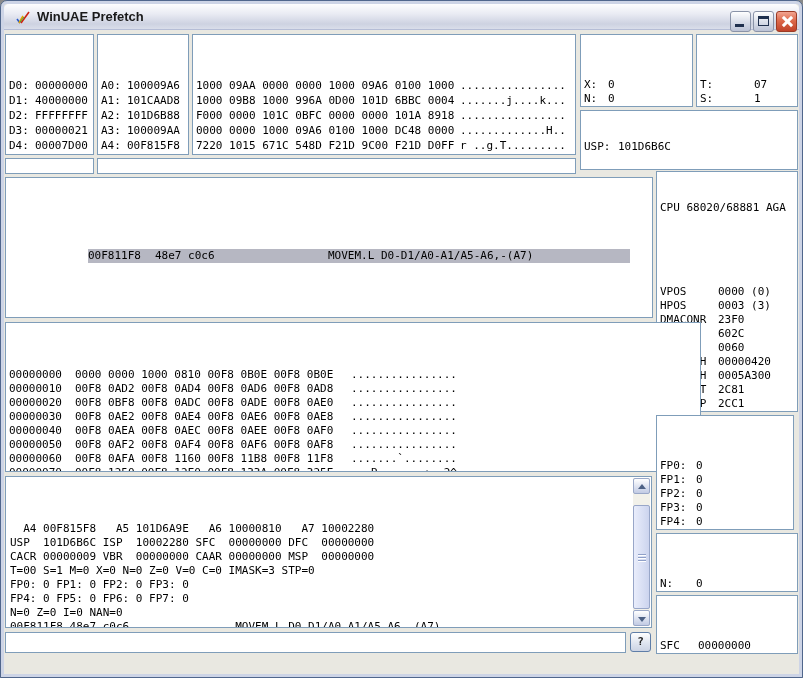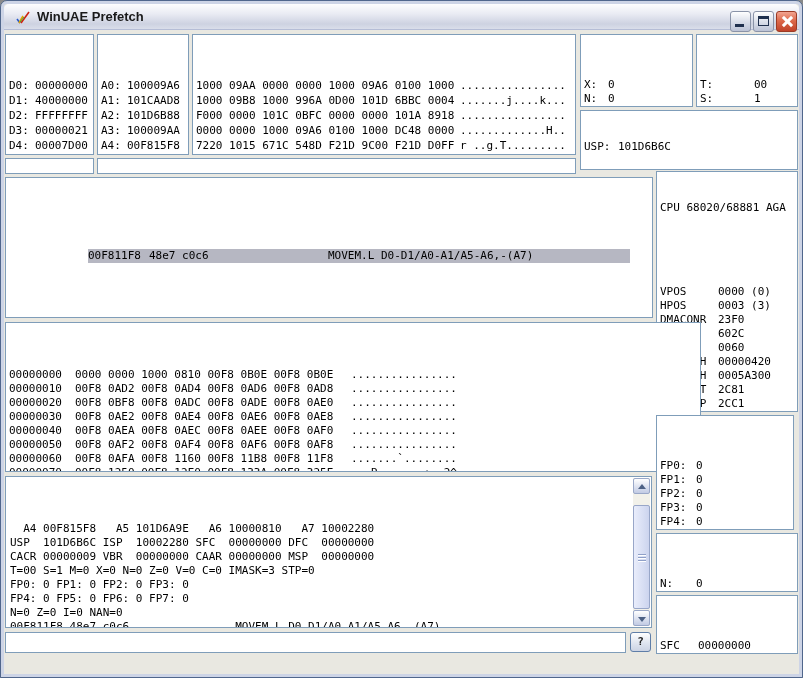--- a/index.html
+++ b/index.html
@@ -26,21 +26,21 @@
   .line{display:block}
   .rn{display:inline-block;width:26px}
   .hexcol{display:inline-block;width:264px}
   .ccrn{display:inline-block;width:24px}
   .srn{display:inline-block;width:54px}
   .dline{display:block;line-height:14px}
   .mk{display:inline-block;width:26px;padding-left:8px}
   .cnt{display:inline-block;min-width:542px}
   .sel .cnt{background:#b6b7c2}
   .ab{display:inline-block;width:240px}
-  .db{margin-left:8px}
+  .db{margin-left:14px}
   .cn{display:inline-block;width:58px}
   .fpn{display:inline-block;width:36px}
   .ctn{display:inline-block;width:38px}
   .ma{display:inline-block;width:66px}
   .mh{display:inline-block;width:276px}
   .console-text{position:absolute;left:4px;top:3px;right:22px}
   .sbar{position:absolute;right:1px;top:1px;bottom:1px;width:17px;background:#f2f1ea}
   .sbtn{position:absolute;left:0;width:17px;height:16px;border:1px solid #9aa8c8;border-radius:2px;
     background:linear-gradient(180deg,#ffffff,#d3daec 70%,#c2cbe4)}
   .sbtn .tri-up{position:absolute;left:4px;top:5px;width:0;height:0;border-left:4px solid transparent;border-right:4px solid transparent;border-bottom:5px solid #4d6185}
@@ -95,21 +95,21 @@
   <div class="panel lh15" style="left:191px;top:33px;width:384px;height:121px">
     
   <div class="line"><span class="hexcol">1000 09AA 0000 0000 1000 09A6 0100 1000</span><span>................</span></div><div class="line"><span class="hexcol">1000 09B8 1000 996A 0D00 101D 6BBC 0004</span><span>.......j....k...</span></div><div class="line"><span class="hexcol">F000 0000 101C 0BFC 0000 0000 101A 8918</span><span>................</span></div><div class="line"><span class="hexcol">0000 0000 1000 09A6 0100 1000 DC48 0000</span><span>.............H..</span></div><div class="line"><span class="hexcol">7220 1015 671C 548D F21D 9C00 F21D D0FF</span><span>r ..g.T.........</span></div><div class="line"><span class="hexcol">FFFF 0000 0000 0000 0000 0000 0000 0000</span><span>................</span></div></div>
 
   <div class="panel" style="left:579px;top:33px;width:113px;height:73px">
     
   <div class="line"><span class="ccrn">X:</span><span>0</span></div><div class="line"><span class="ccrn">N:</span><span>0</span></div><div class="line"><span class="ccrn">Z:</span><span>0</span></div></div>
 
   <div class="panel" style="left:695px;top:33px;width:102px;height:73px">
     
-  <div class="line"><span class="srn">T:</span><span>00</span></div><div class="line"><span class="srn">S:</span><span>1</span></div><div class="line"><span class="srn">M:</span><span>0</span></div></div>
+  <div class="line"><span class="srn">T:</span><span>07</span></div><div class="line"><span class="srn">S:</span><span>1</span></div><div class="line"><span class="srn">M:</span><span>0</span></div></div>
 
   <div class="panel" style="left:579px;top:109px;width:218px;height:60px">
     <div class="line"><span class="srn" style="width:34px">USP:</span><span>101D6B6C</span></div>
     
   </div>
 
   <div class="panel" style="left:4px;top:157px;width:89px;height:16px;line-height:12px">
     <span class="rn">PC:</span><span>00F811F8</span>
   </div>
 

